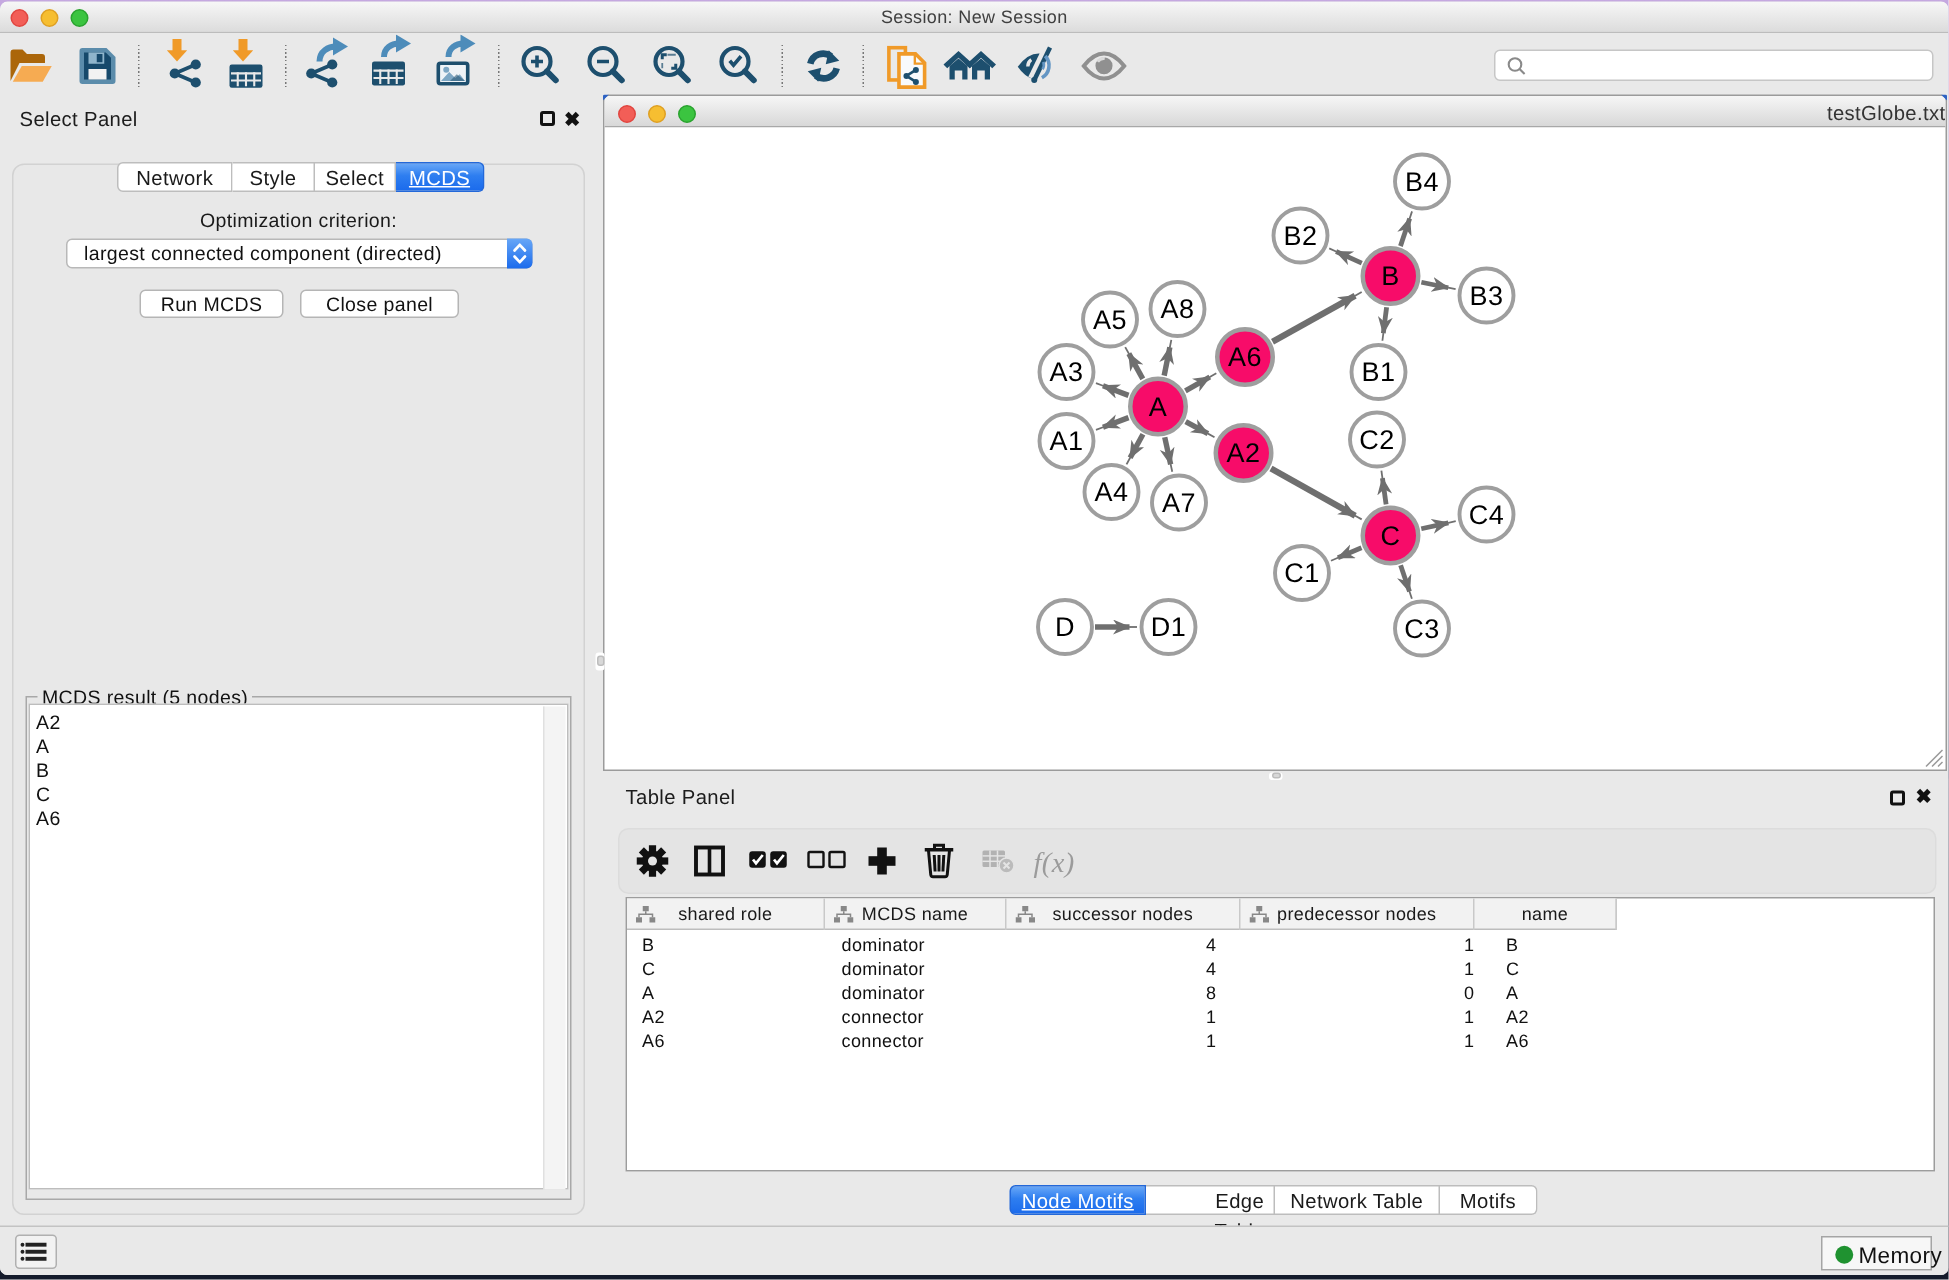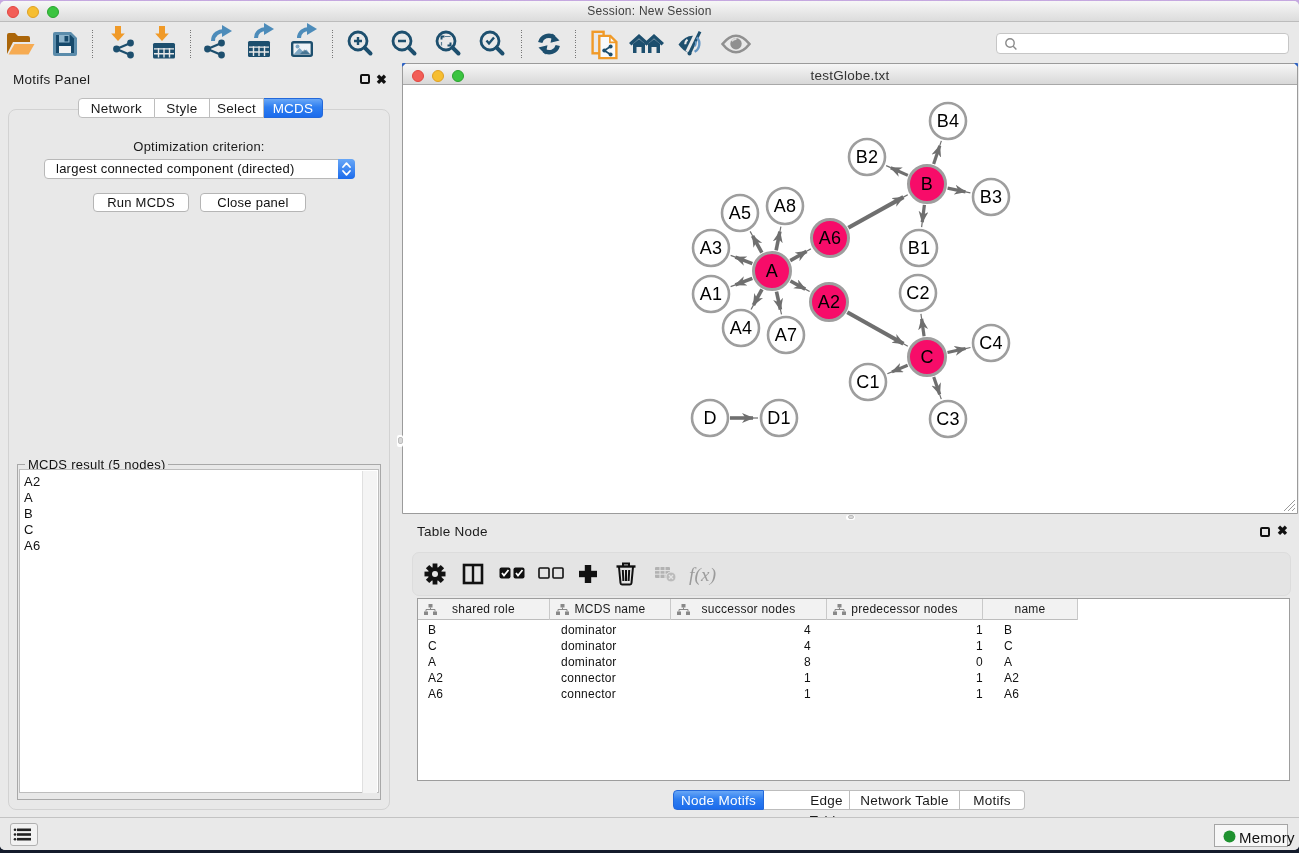--- a/index.html
+++ b/index.html
@@ -23,21 +23,21 @@
   
   #cpanel { position:absolute; left:0; top:63px; width:391px; height:754px; background:#e9e9e9; }
   .ptitle { font-size:13.5px; color:#1c1c1c; }
   .floatbtn { position:absolute; width:10px; height:10px; border:2px solid #111; border-radius:2px; }
   .xbtn { position:absolute; font-size:13px; font-weight:bold; color:#111; }
   .tabrow { position:absolute; height:20px; display:flex; z-index:3; }
   .tab { height:20px; line-height:20px; font-size:13.5px; text-align:center; color:#1a1a1a;
          background:#fff; border:1px solid #bdbdbd; border-left:none; padding:0; }
   .tab.first { border-left:1px solid #bdbdbd; border-radius:4px 0 0 4px; }
   .tab.last { border-radius:0 4px 4px 0; }
-  .tab.sel { background:linear-gradient(180deg,#68a7f7 0%,#2e7ef0 45%,#1b6bec 100%); color:#fff; border-color:#2368d9; }
+  .tab.sel { background:linear-gradient(180deg,#68a7f7 0%,#2e7ef0 45%,#1b6bec 100%); color:#fff; border-color:#2368d9;text-decoration:underline; }
   #cpbox { position:absolute; left:8px; top:45px; width:382px; height:701px;
            background:#e8e8e8; border:1px solid #d2d2d2; border-radius:8px; }
   #optlabel { position:absolute; left:0; top:29px; width:100%; text-align:center;
               font-size:13px; color:#1a1a1a; }
   #combo { position:absolute; left:35px; top:49px; width:311px; height:20px; background:#fff;
            border:1px solid #b8b8b8; border-radius:4px; font-size:13px; color:#111;
            line-height:18px; padding-left:11px; }
   #combostep { position:absolute; right:-1px; top:-1px; width:17px; height:20px; border-radius:0 4px 4px 0;
                background:linear-gradient(180deg,#68a7f7,#1b6bec); }
   .btn { position:absolute; height:19px; background:#fff; border:1px solid #b5b5b5; border-radius:4px;
@@ -50,21 +50,21 @@
               border:1px solid #bdbdbd; font-size:13px; color:#111; padding-top:4px; }
   #mcdslist div.li { padding-left:4px; height:16px; line-height:16px; }
   #mcdsscroll { position:absolute; right:1px; top:1px; width:15px; height:322px; background:#f4f4f4;
                 border-left:1px solid #e0e0e0; }
   
   #gwin { position:absolute; left:402px; top:62px; width:896px; height:451px;
           background:#fff; border:1px solid #9b9b9b; border-radius:4px 4px 0 0; }
   #gtitle { position:absolute; left:0; top:0; width:100%; height:21px;
             background:linear-gradient(180deg,#f6f6f6,#d8d8d8); border-bottom:1px solid #a8a8a8;
             border-radius:4px 4px 0 0; }
-  #gtitletext { position:absolute; width:100%; top:3.5px; text-align:center; font-size:13.5px; color:#333; }
+  #gtitletext { position:absolute; width:100%; top:3.5px; text-align:right; font-size:13.5px; color:#333; }
   
   #tpanel { position:absolute; left:391px; top:518px; width:908px; height:299px; background:#e9e9e9; }
   #ttoolbar { position:absolute; left:21px; top:33px; width:879px; height:44px;
               background:#e4e4e4; border:1px solid #dcdcdc; border-radius:7px; }
   #ttable { position:absolute; left:26px; top:79px; width:873px; height:183px; background:#fff;
             border:1px solid #9d9d9d; }
   #thead { position:absolute; left:0; top:0; width:660px; height:21px; background:#f2f2f2;
            border-bottom:1px solid #bdbdbd; border-right:1px solid #c9c9c9; font-size:12px; color:#1a1a1a; }
   .thcell { position:absolute; top:0; height:21px; line-height:21px; text-align:center;
             border-right:1px solid #c9c9c9; }
@@ -233,24 +233,24 @@
       </svg>
     <div id="searchbox">
       <svg width="16" height="16" style="position:absolute;left:6px;top:2px" viewBox="0 0 16 16">
         <circle cx="7" cy="7" r="4.2" fill="none" stroke="#8a8a8a" stroke-width="1.4"></circle>
         <line x1="10.2" y1="10.2" x2="13.4" y2="13.4" stroke="#8a8a8a" stroke-width="1.4"></line>
       </svg>
     </div>
   </div>
 
   <div id="cpanel">
-    <div class="ptitle abs" style="left:13px; top:8px;">Motifs Panel</div>
+    <div class="ptitle abs" style="left:13px; top:8px;">Select Panel</div>
     <div class="floatbtn" style="left:360px; top:10px;"></div>
     <div class="xbtn abs" style="left:376px; top:8px;">✖</div>
-    <div class="tabrow" style="left:78px; top:34px;">
+    <div class="tabrow" style="left:78px; top:44px;">
       <div class="tab first" style="width:77px;">Network</div>
       <div class="tab" style="width:55px;">Style</div>
       <div class="tab" style="width:54px;">Select</div>
       <div class="tab sel last" style="width:59px;">MCDS</div>
     </div>
     <div id="cpbox">
       <div id="combo">largest connected component (directed)
         <div id="combostep">
           <svg width="17" height="20" viewBox="0 0 17 20">
             <path d="M5 8 L8.5 4.2 L12 8" fill="none" stroke="#fff" stroke-width="1.8" stroke-linecap="round" stroke-linejoin="round"></path>
@@ -378,21 +378,21 @@
     <svg class="abs" style="right:1px; bottom:1px;" width="14" height="14" viewBox="0 0 14 14">
       <g stroke="#9a9a9a" stroke-width="1">
         <line x1="2" y1="13" x2="13" y2="2"></line>
         <line x1="6" y1="13" x2="13" y2="6"></line>
         <line x1="10" y1="13" x2="13" y2="10"></line>
       </g>
     </svg>
   </div>
 
   <div id="tpanel">
-    <div class="ptitle abs" style="left:26px; top:5px;">Table Node</div>
+    <div class="ptitle abs" style="left:26px; top:5px;">Table Panel</div>
     <div class="floatbtn" style="left:869px; top:8px;"></div>
     <div class="xbtn abs" style="left:886px; top:4px;">✖</div>
     <div id="ttoolbar">
       <svg class="abs" style="left:0;top:0" width="340" height="44" viewBox="0 0 340 44" id="ttbsvg">
           <g transform="translate(22,21)" fill="#111">
             <rect x="-2.4" y="-10.5" width="4.8" height="6" transform="rotate(0 0 0)"></rect>
             <rect x="-2.4" y="-10.5" width="4.8" height="6" transform="rotate(45 0 0)"></rect>
             <rect x="-2.4" y="-10.5" width="4.8" height="6" transform="rotate(90 0 0)"></rect>
             <rect x="-2.4" y="-10.5" width="4.8" height="6" transform="rotate(135 0 0)"></rect>
             <rect x="-2.4" y="-10.5" width="4.8" height="6" transform="rotate(180 0 0)"></rect>

